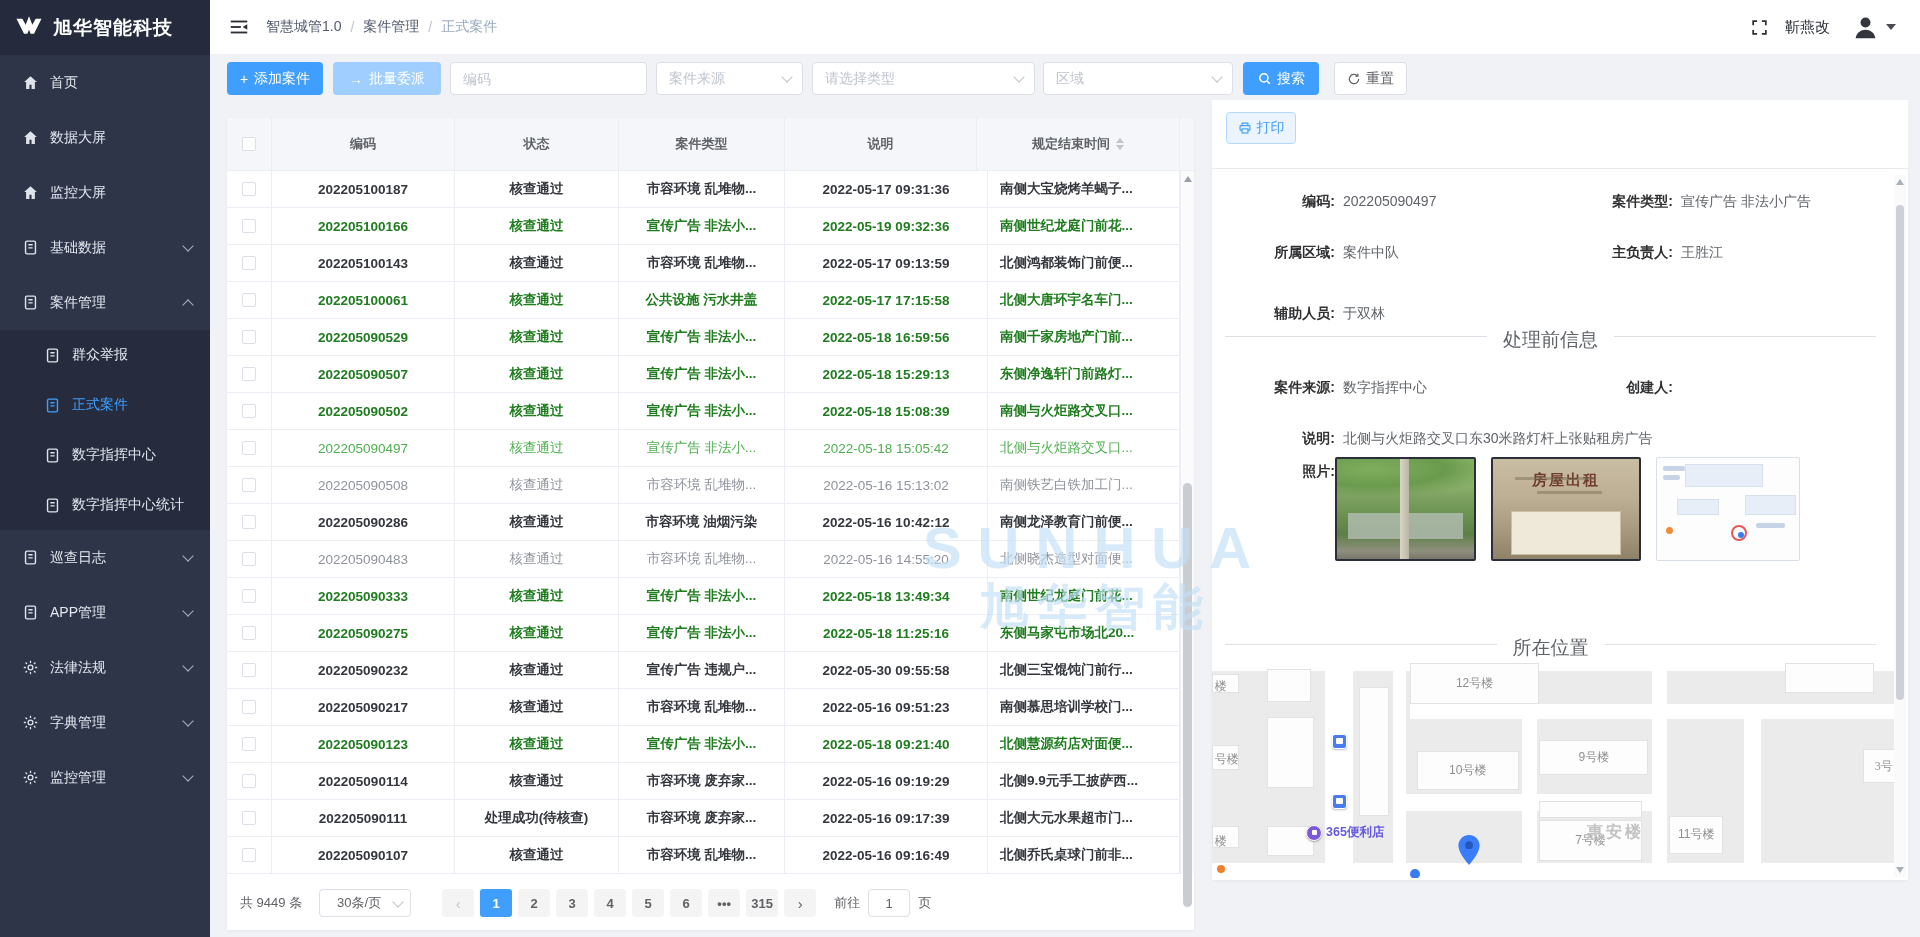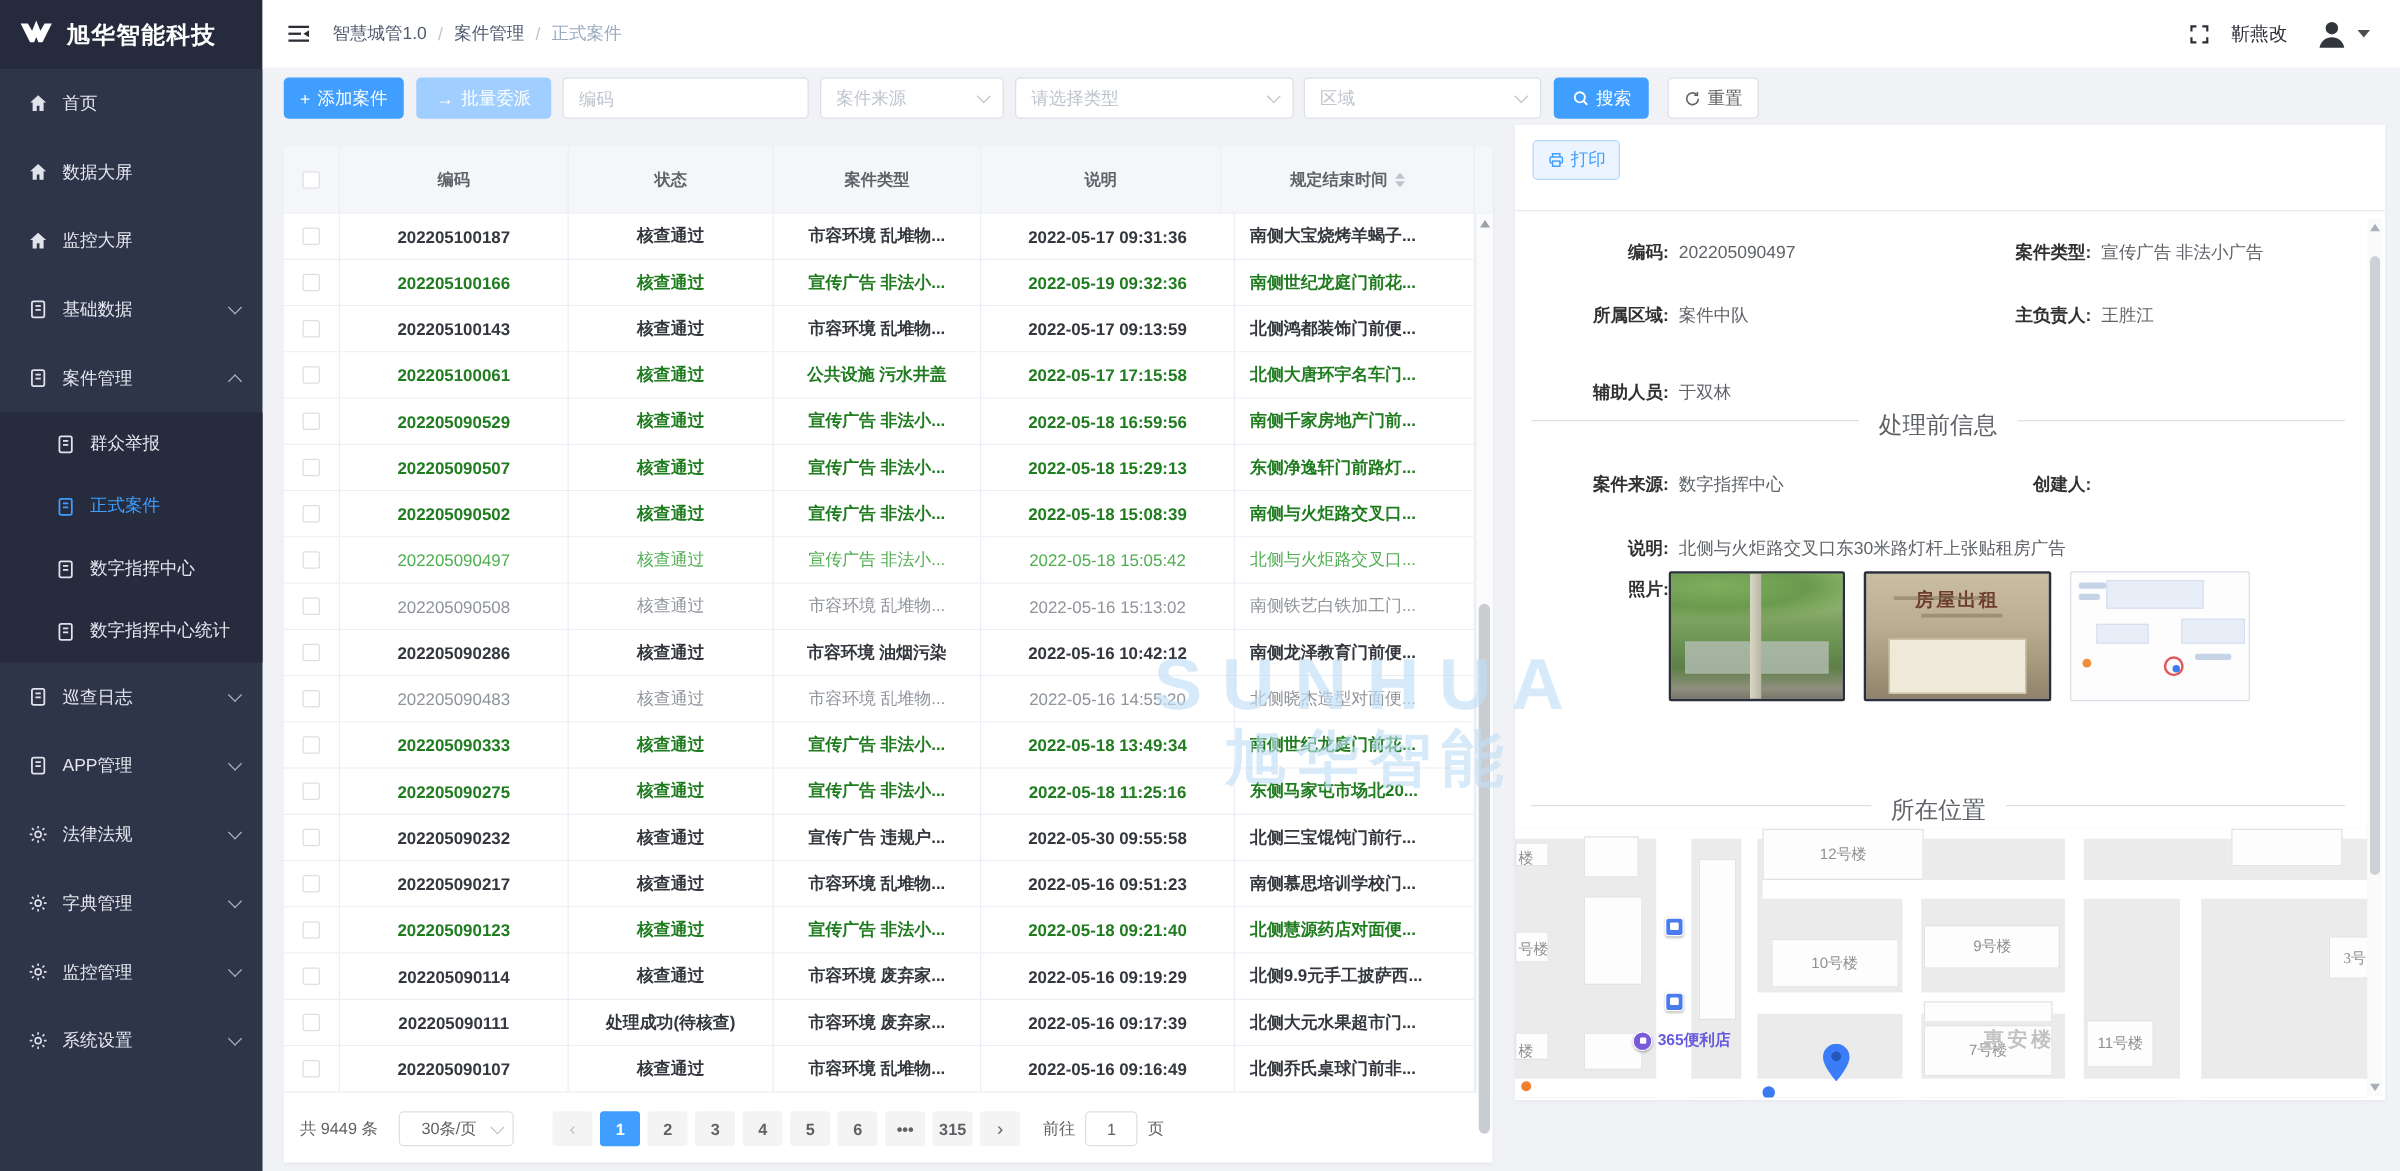--- a/index.html
+++ b/index.html
@@ -263,28 +263,20 @@
             </svg></span>
           <span data-interactable="false">字典管理</span>
           <span class="chev down" data-interactable="false"></span>
         </div>
         <div class="side-item top" data-interactable="true">
           <span class="s-icon" data-interactable="false"><svg viewBox="0 0 24 24" fill="none" stroke="currentColor" stroke-width="1.8">
               <circle cx="12" cy="12" r="3.4"></circle>
               <path d="M12 2.5v3M12 18.5v3M2.5 12h3M18.5 12h3M5 5l2.1 2.1M16.9 16.9L19 19M19 5l-2.1 2.1M7.1 16.9L5 19"></path>
             </svg></span>
           <span data-interactable="false">监控管理</span>
-          <span class="chev down" data-interactable="false"></span>
-        </div>
-        <div class="side-item top" data-interactable="true">
-          <span class="s-icon" data-interactable="false"><svg viewBox="0 0 24 24" fill="none" stroke="currentColor" stroke-width="1.8">
-              <circle cx="12" cy="12" r="3.4"></circle>
-              <path d="M12 2.5v3M12 18.5v3M2.5 12h3M18.5 12h3M5 5l2.1 2.1M16.9 16.9L19 19M19 5l-2.1 2.1M7.1 16.9L5 19"></path>
-            </svg></span>
-          <span data-interactable="false">系统设置</span>
           <span class="chev down" data-interactable="false"></span>
         </div>
       </nav>
   </aside>
 
   <header class="topbar" data-interactable="false">
     <span class="collapse-btn" data-interactable="true">
       <svg viewBox="0 0 24 24" fill="currentColor">
           <rect x="3" y="5" width="18" height="2"></rect>
           <rect x="3" y="11" width="11" height="2"></rect>

